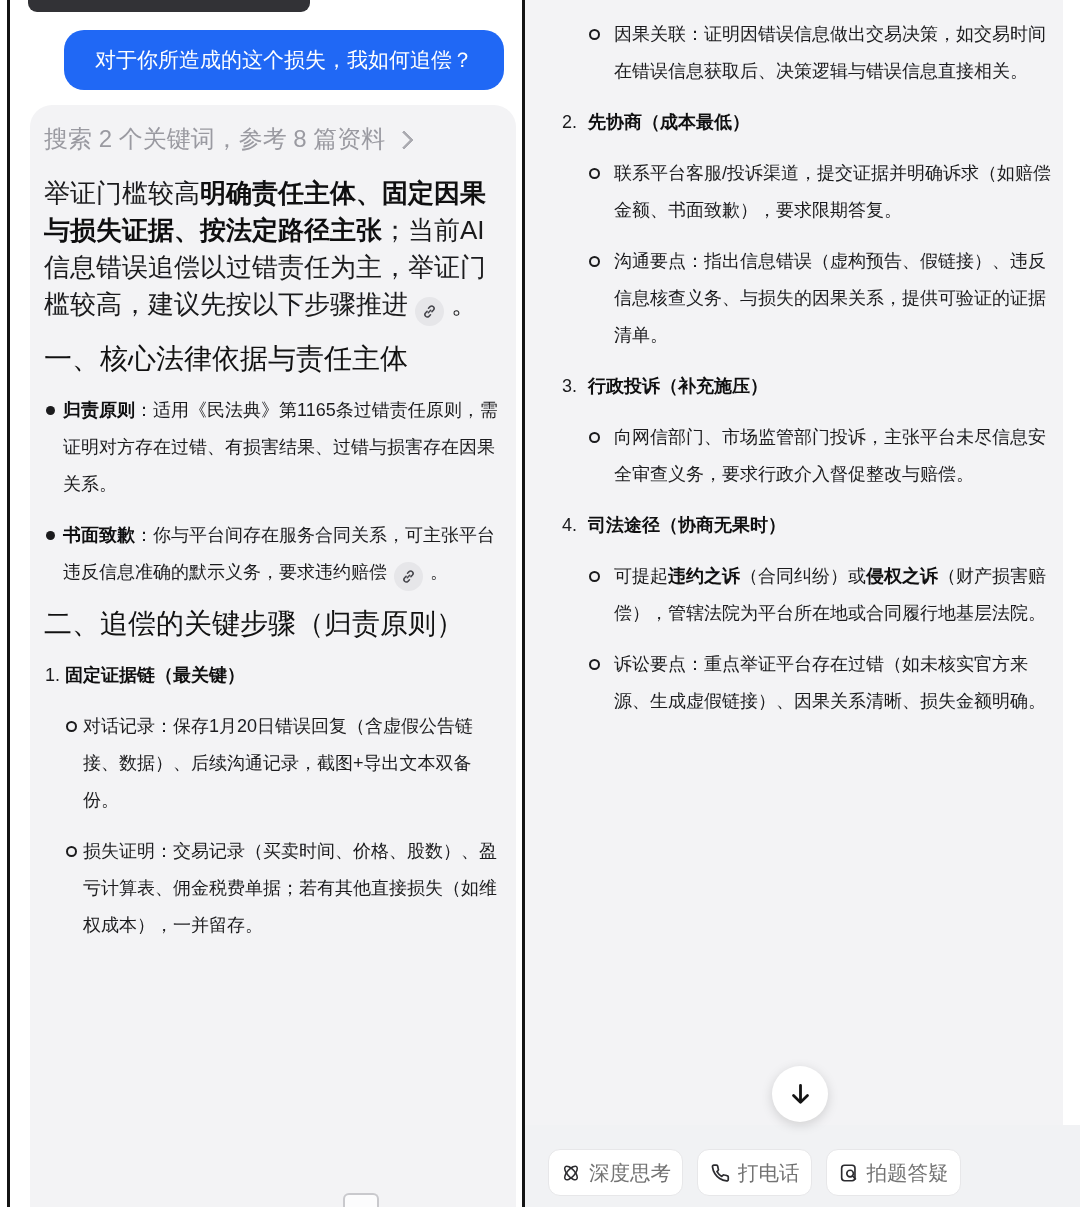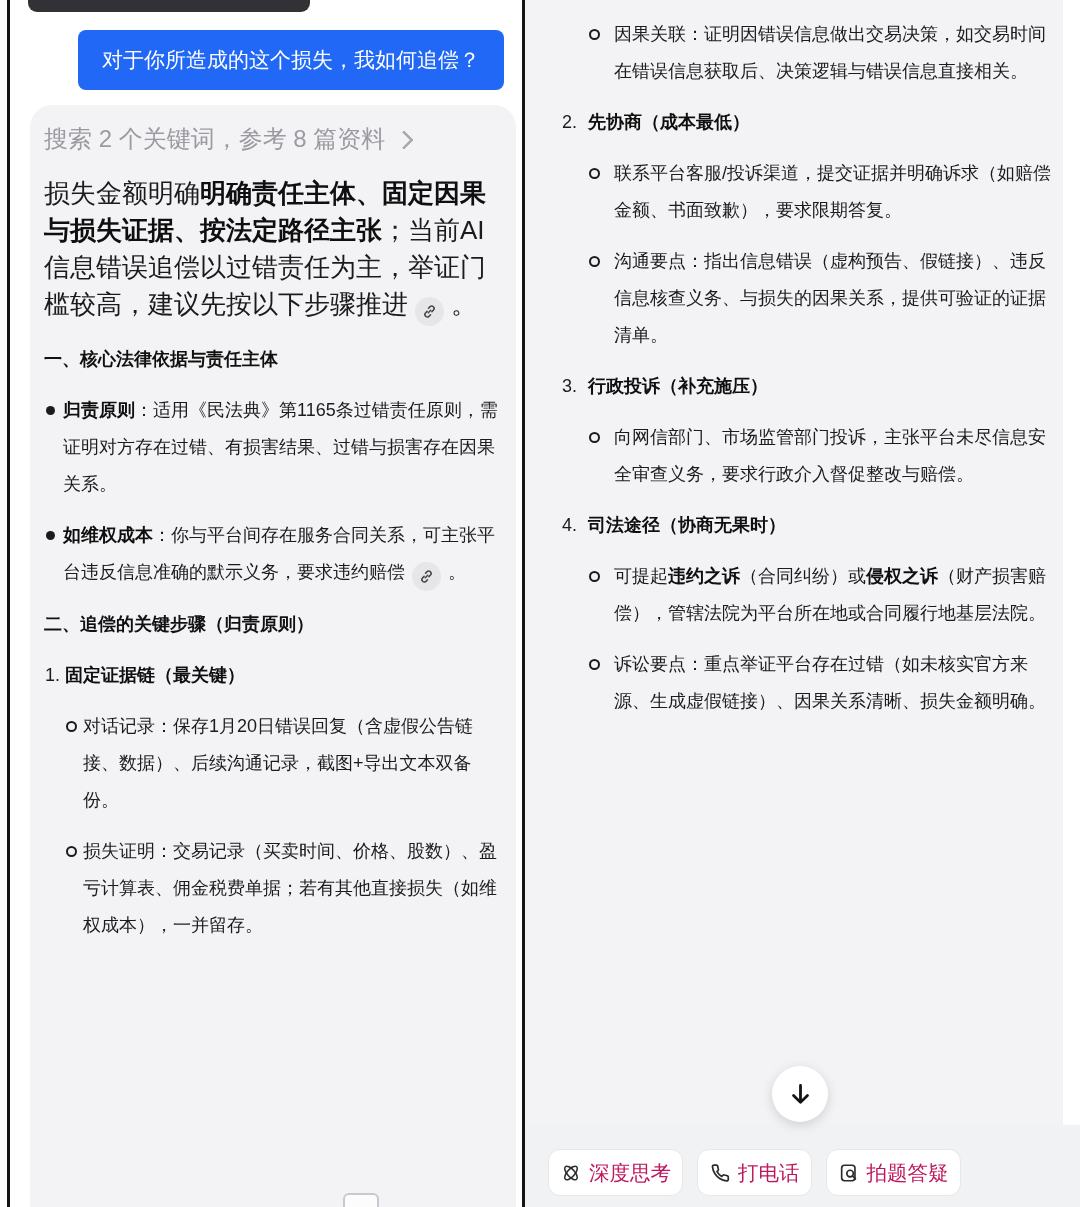--- a/index.html
+++ b/index.html
@@ -3,53 +3,53 @@
 <meta charset="utf-8">
 <style>
   html,body{margin:0;padding:0;background:#fff;}
   .screen{position:relative;width:1080px;height:1207px;background:#ffffff;overflow:hidden;
           font-family:"Liberation Sans",sans-serif;color:#1b1b1d;}
   .v-line{position:absolute;top:0;width:3px;height:100%;background:#141414;}
   .v-line.left-edge{left:7px;}
   .v-line.center-divider{left:522px;}
   .top-strip{position:absolute;left:28px;top:0;width:282px;height:12px;background:#323236;
              border-radius:0 0 9px 9px;}
-  .bubble{position:absolute;top:30px;right:576px;height:60px;line-height:60px;padding:0 24px;
-          background:#2068f5;color:#fff;font-size:21px;border-radius:8px;white-space:nowrap;}
+  .bubble{position:absolute;top:30px;right:576px;height:60px;line-height:60px;padding:0 31px;
+          background:#2068f5;color:#fff;font-size:21px;border-radius:20px;white-space:nowrap;}
   .card{position:absolute;background:#f3f3f5;overflow:hidden;box-sizing:border-box;}
   .left-card{left:30px;top:105px;width:486px;height:1102px;border-radius:22px 22px 0 0;
              padding:14px 12px 0 14px;}
   .right-card{left:525px;top:0;width:538px;height:1125px;padding:16px 8px 0 14px;}
   .search-row{display:inline-flex;align-items:center;gap:12px;color:#9a9aa1;font-size:24px;
               margin:4px 0 20px 0;cursor:pointer;}
   .chev{width:11px;height:11px;border-top:3px solid #aaaab0;border-right:3px solid #aaaab0;
         transform:rotate(45deg);border-radius:1px;margin-top:2px;}
   .para{font-size:26px;line-height:37px;margin-bottom:14px;word-break:break-word;}
-  .h-sec{font-size:18px;font-weight:700;line-height:38px;margin:2px 0 14px;color:#111;}
+  .h-sec{font-size:28px;font-weight:400;line-height:38px;margin:2px 0 14px;color:#111;}
   .row{display:flex;font-size:18px;line-height:37px;margin-bottom:14px;word-break:break-word;}
   .row .marker{flex:0 0 auto;color:#1b1b1d;}
   .row .txt{flex:1;min-width:0;}
   .b{font-weight:700;color:#0f0f10;}
   .dot{display:block;width:9px;height:9px;border-radius:50%;background:#1b1b1d;margin-top:14px;}
   .ring{display:block;width:11px;height:11px;box-sizing:border-box;border:2px solid #1b1b1d;
         border-radius:50%;margin-top:13px;}
   .left-card .row.bullet{margin-left:2px}.left-card .row.bullet .marker{width:17px}
   .left-card .row.numbered .marker{width:20px;margin-left:1px}
   .left-card .row.sub-bullet{margin-left:22px}.left-card .row.sub-bullet .marker{width:17px}
   .right-card .row.numbered{margin-left:23px}.right-card .row.numbered .marker{width:26px}
   .right-card .row.sub-bullet{margin-left:50px}.right-card .row.sub-bullet .marker{width:25px}
   .link-chip{display:inline-flex;width:29px;height:29px;border-radius:50%;background:#e6e6e9;
              align-items:center;justify-content:center;vertical-align:-7px;margin:0 7px;cursor:pointer;}
   .link-chip svg{width:17px;height:17px;}
   .copy-partial{position:absolute;left:343px;top:1193px;width:32px;height:14px;background:#fcfcfd;
                 border:2px solid #c9c9cd;border-bottom:none;border-radius:6px 6px 0 0;}
   .bottom-bar{position:absolute;left:525px;top:1125px;width:555px;height:82px;background:#f1f2f4;
               display:flex;align-items:flex-start;gap:14px;padding:24px 0 0 23px;box-sizing:border-box;}
   .pill{display:inline-flex;align-items:center;gap:7px;height:47px;padding:0 11px;background:#ffffff;
-        border:1.5px solid #e7e7e9;border-radius:12px;font-size:20.5px;color:#be185d;
+        border:1.5px solid #e7e7e9;border-radius:12px;font-size:20.5px;color:#737373;
         font-family:inherit;white-space:nowrap;cursor:pointer;}
   .pill svg{width:22px;height:22px;flex:0 0 auto;}
   .scroll-btn{position:absolute;left:772px;top:1066px;width:56px;height:56px;border-radius:50%;
               background:#fff;box-shadow:0 3px 12px rgba(0,0,0,.15);display:flex;align-items:center;
               justify-content:center;cursor:pointer;border:none;}
   .scroll-btn svg{width:27px;height:27px;}
 </style>
 </head>
 <body>
 
@@ -59,39 +59,39 @@
   <div class="top-strip"></div>
 
   <div class="bubble">对于你所造成的这个损失，我如何追偿？</div>
 
   <div class="card left-card">
     <div class="search-row">
       <span>搜索 2 个关键词，参考 8 篇资料</span>
       <span class="chev"></span>
     </div>
     <div id="left-blocks">
-        <div class="para"><span>损失金额明确</span><span class="b">明确责任主体、固定因果与损失证据、按法定路径主张</span><span>；当前AI信息错误追偿以过错责任为主，举证门槛较高，建议先按以下步骤推进</span><span class="link-chip">
+        <div class="para"><span>举证门槛较高</span><span class="b">明确责任主体、固定因果与损失证据、按法定路径主张</span><span>；当前AI信息错误追偿以过错责任为主，举证门槛较高，建议先按以下步骤推进</span><span class="link-chip">
             <svg viewBox="0 0 24 24" fill="none" stroke="#47474d" stroke-width="2.2" stroke-linecap="round">
               <path d="M10.3 13.7l3.4-3.4"></path>
               <path d="M8.6 11.8l-2.2 2.2a3.4 3.4 0 0 0 4.8 4.8l2.2-2.2"></path>
               <path d="M15.4 12.2l2.2-2.2a3.4 3.4 0 0 0-4.8-4.8l-2.2 2.2"></path>
             </svg>
           </span><span>。</span></div>
         <div class="h-sec">一、核心法律依据与责任主体</div>
         <div class="row bullet">
           <span class="marker">
             <i class="dot"></i>
           </span>
           <div class="txt"><span class="b">归责原则</span><span>：适用《民法典》第1165条过错责任原则，需证明对方存在过错、有损害结果、过错与损害存在因果关系。</span></div>
         </div>
         <div class="row bullet">
           <span class="marker">
             <i class="dot"></i>
           </span>
-          <div class="txt"><span class="b">如维权成本</span><span>：你与平台间存在服务合同关系，可主张平台违反信息准确的默示义务，要求违约赔偿</span><span class="link-chip">
+          <div class="txt"><span class="b">书面致歉</span><span>：你与平台间存在服务合同关系，可主张平台违反信息准确的默示义务，要求违约赔偿</span><span class="link-chip">
               <svg viewBox="0 0 24 24" fill="none" stroke="#47474d" stroke-width="2.2" stroke-linecap="round">
                 <path d="M10.3 13.7l3.4-3.4"></path>
                 <path d="M8.6 11.8l-2.2 2.2a3.4 3.4 0 0 0 4.8 4.8l2.2-2.2"></path>
                 <path d="M15.4 12.2l2.2-2.2a3.4 3.4 0 0 0-4.8-4.8l-2.2 2.2"></path>
               </svg>
             </span><span>。</span></div>
         </div>
         <div class="h-sec">二、追偿的关键步骤（归责原则）</div>
         <div class="row numbered">
           <span class="marker">1.</span>

